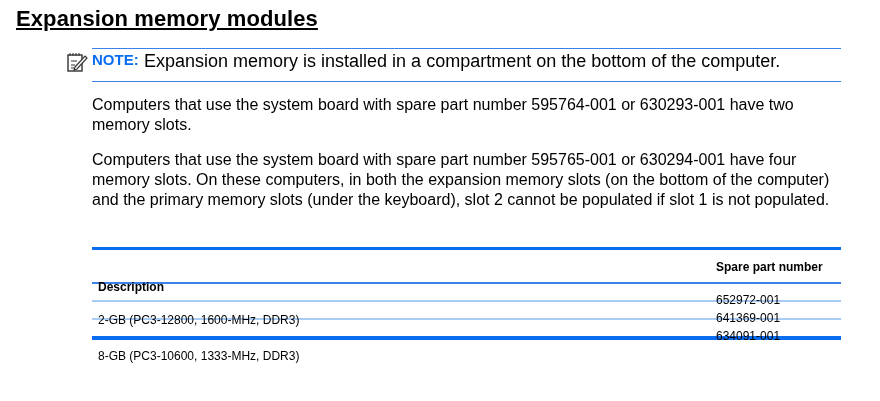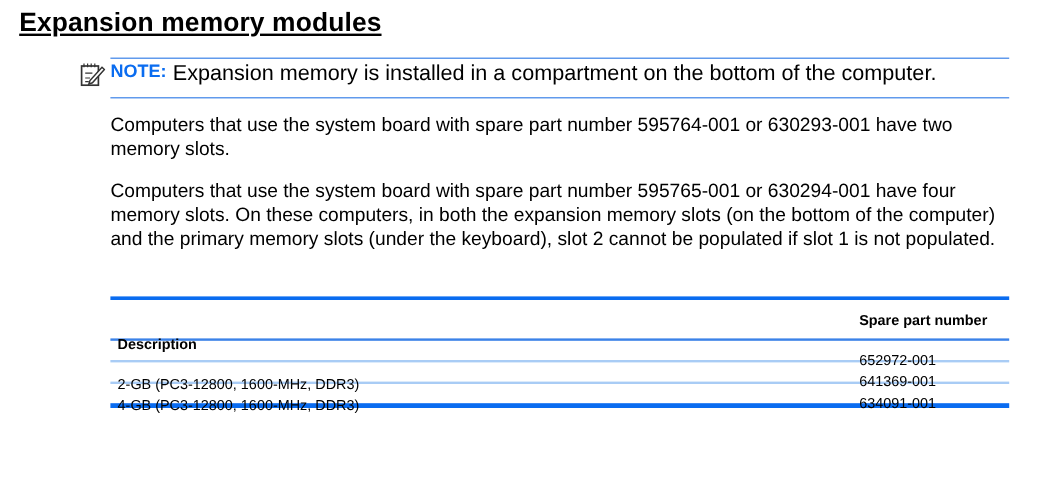--- a/index.html
+++ b/index.html
@@ -52,21 +52,21 @@
     <span class="c1">Description</span>
     <span class="c2">Spare part number</span>
   </div>
   <div class="sep-hdr"></div>
   <div class="row">
     <span class="c1">2-GB (PC3-12800, 1600-MHz, DDR3)</span>
     <span class="c2">652972-001</span>
   </div>
   <div class="sep"></div>
   <div class="row">
-    <span class="c1">4-GB (PC3-12800, 1600-MHz, DDR3)</span>
     <span class="c2">641369-001</span>
   </div>
   <div class="sep"></div>
   <div class="row">
+    <span class="c1">8-GB (PC3-10600, 1333-MHz, DDR3)</span>
     <span class="c2">634091-001</span>
   </div>
   <div class="tbl-bot"></div>
 </div>
 
 </body></html>

